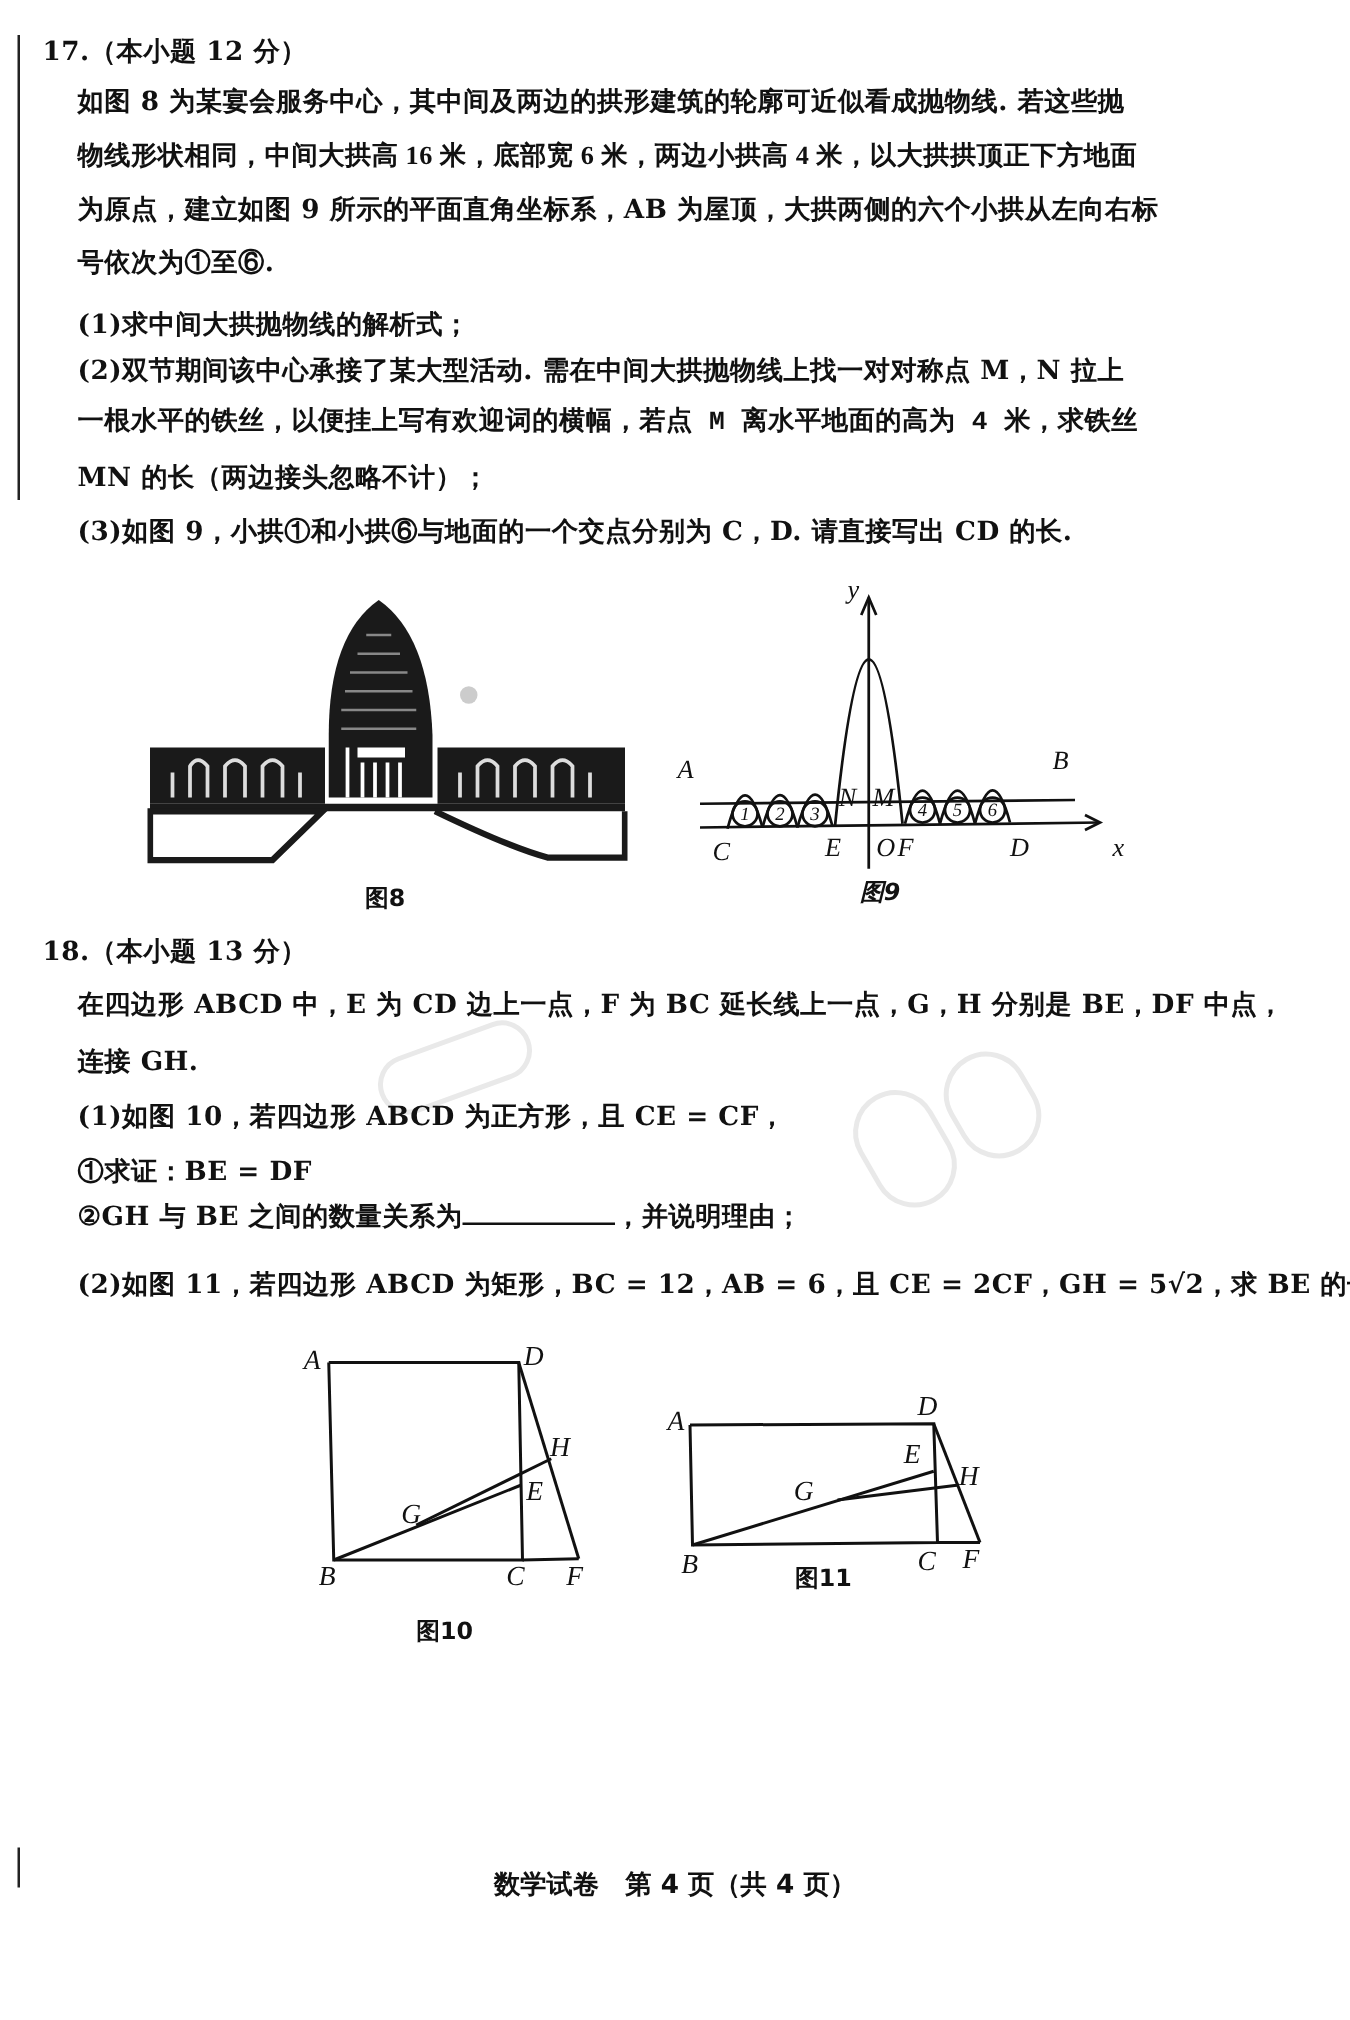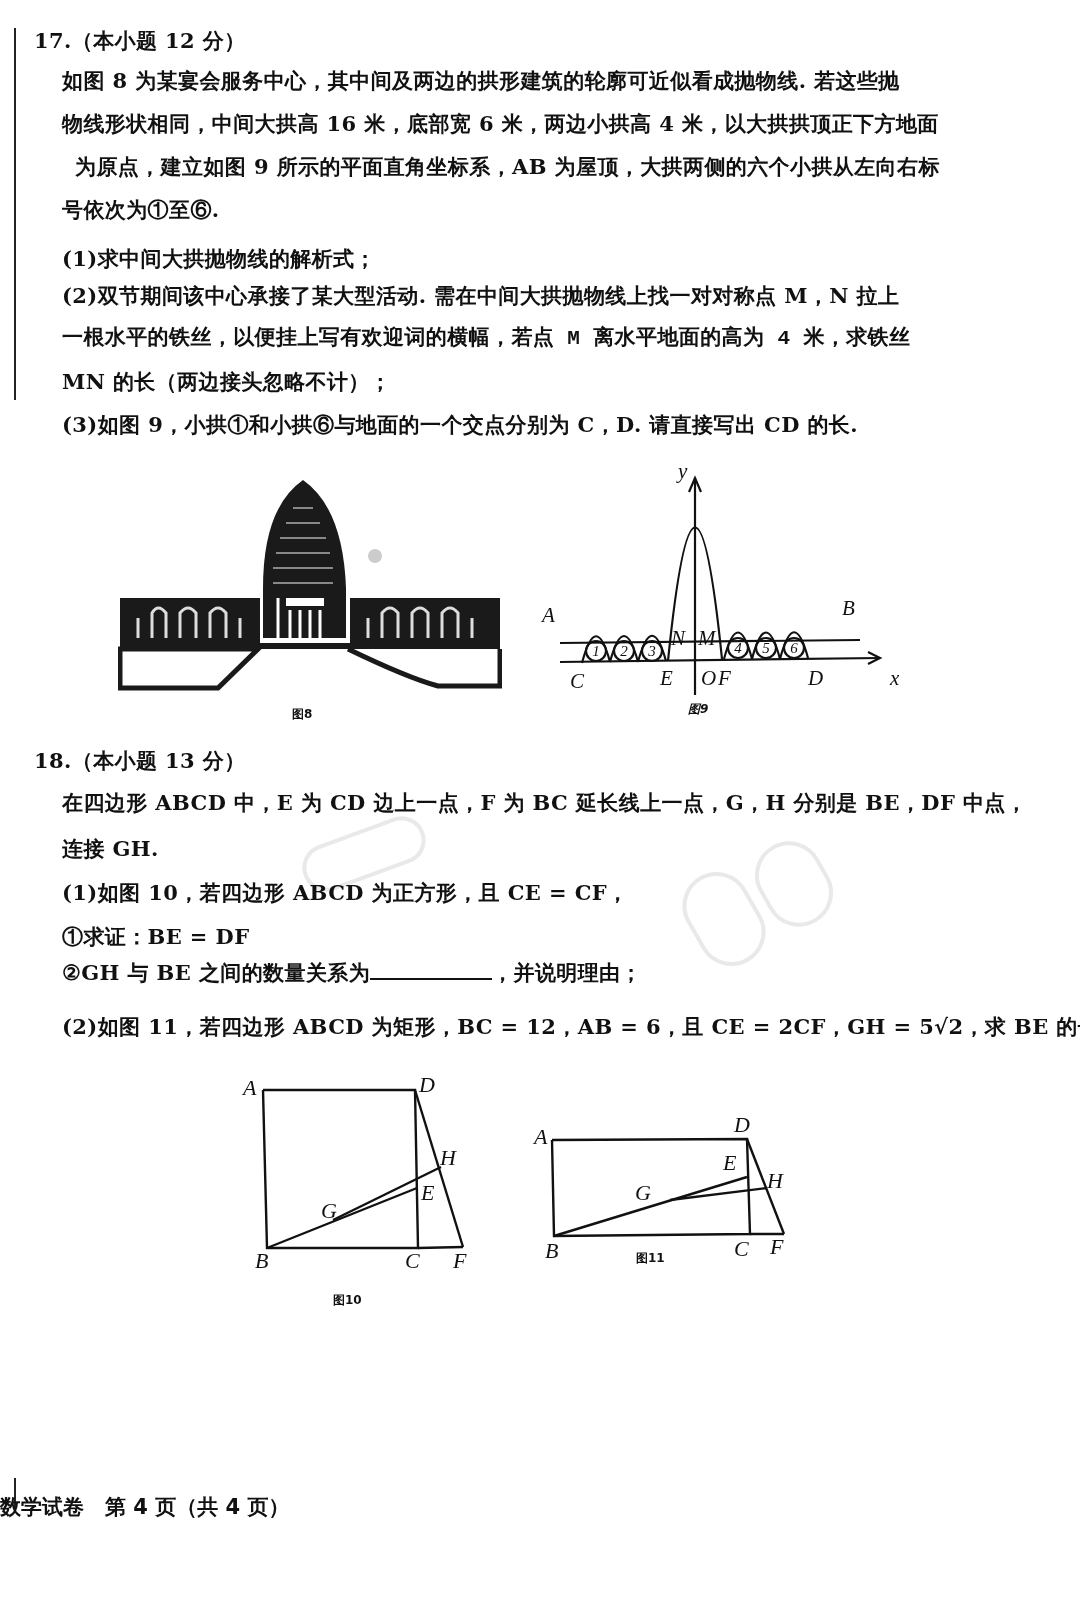--- a/index.html
+++ b/index.html
@@ -10,39 +10,39 @@
   }
   .margin-line { position: absolute; left: 14px; width: 2px; background: #222; }
   .ml-top { top: 28px; height: 372px; }
   .ml-bottom { top: 1478px; height: 32px; }
   .line {
     position: absolute; left: 62px; font-size: 21px; line-height: 30px;
     font-weight: bold; white-space: nowrap; letter-spacing: 0.4px;
   }
   .qhead { left: 22px; margin-left: 12px; }
   .blank { display: inline-block; width: 122px; border-bottom: 2px solid #111; height: 22px; vertical-align: baseline; }
-  .caption { position: absolute; font-size: 12px; font-weight: bold; font-family: "DejaVu Sans", sans-serif; }
+  .caption { position: absolute; font-size: 19px; font-weight: bold; font-family: "DejaVu Sans", sans-serif; }
   svg text { font-family: "Liberation Serif", "DejaVu Serif", serif; font-style: italic; }
-  .footer { position: absolute; top: 1493px; left: 0; width: 1080px; font-size: 21px; font-weight: bold; font-family: "DejaVu Sans", sans-serif; }
+  .footer { position: absolute; top: 1493px; left: 0; width: 1080px; text-align: center; font-size: 21px; font-weight: bold; font-family: "DejaVu Sans", sans-serif; }
   .watermark { position: absolute; border: 4px solid #e9e9e9; border-radius: 40px; }
 </style>
 </head>
 <body>
 
 <div class="margin-line ml-top"></div>
 <div class="margin-line ml-bottom"></div>
 
 <div class="watermark" style="left:300px;top:830px;width:120px;height:40px;transform:rotate(-20deg);"></div>
 <div class="watermark" style="left:690px;top:870px;width:60px;height:90px;transform:rotate(-30deg);"></div>
 <div class="watermark" style="left:760px;top:840px;width:60px;height:80px;transform:rotate(-30deg);"></div>
 
 <div class="line qhead" style="top:26px;">17.（本小题 12 分）</div>
 <div class="line" style="top:66px;">如图 8 为某宴会服务中心，其中间及两边的拱形建筑的轮廓可近似看成抛物线. 若这些抛</div>
-<div class="line" style="top:109px;">物线形状相同，中间大拱高 16 米，底部宽 6 米，两边小拱高 4 米，以大拱拱顶正下方地面</div>
-<div class="line" style="top:152px;margin-left:13px;">为原点，建立如图 9 所示的平面直角坐标系，AB 为屋顶，大拱两侧的六个小拱从左向右标</div>
+<div class="line" style="top:109px;font-family:Liberation Serif, serif;">物线形状相同，中间大拱高 16 米，底部宽 6 米，两边小拱高 4 米，以大拱拱顶正下方地面</div>
+<div class="line" style="top:152px;">为原点，建立如图 9 所示的平面直角坐标系，AB 为屋顶，大拱两侧的六个小拱从左向右标</div>
 <div class="line" style="top:195px;">号依次为①至⑥.</div>
 <div class="line" style="top:244px;">(1)求中间大拱抛物线的解析式；</div>
 <div class="line" style="top:281px;">(2)双节期间该中心承接了某大型活动. 需在中间大拱抛物线上找一对对称点 M，N 拉上</div>
 <div class="line" style="top:324px;font-family:Liberation Mono, monospace;">一根水平的铁丝，以便挂上写有欢迎词的横幅，若点 M 离水平地面的高为 4 米，求铁丝</div>
 <div class="line" style="top:367px;text-align:center;">MN 的长（两边接头忽略不计）；</div>
 <div class="line" style="top:410px;">(3)如图 9，小拱①和小拱⑥与地面的一个交点分别为 C，D. 请直接写出 CD 的长.</div>
 
 <svg style="position:absolute;left:118px;top:478px;" width="384" height="215" viewBox="0 0 384 215">
 
   <path d="M145 160 L145 110 Q145 30 185 2 Q225 30 228 110 L228 160 Z" fill="#1a1a1a"></path>

